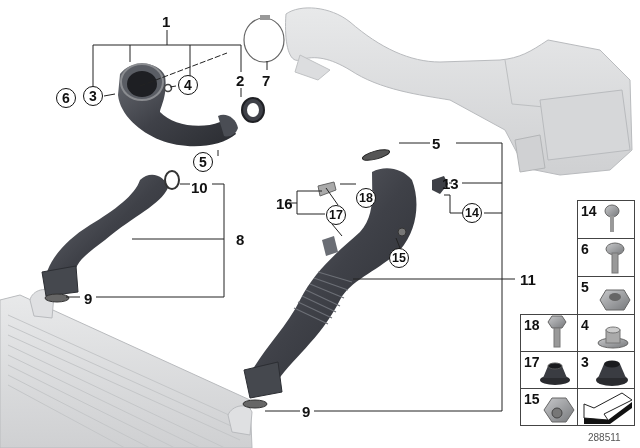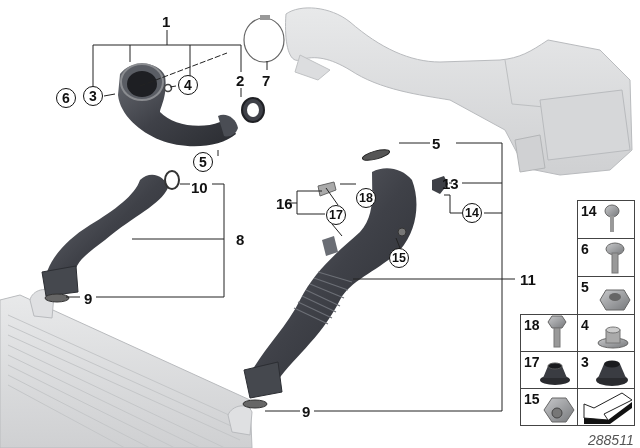--- a/index.html
+++ b/index.html
@@ -6,21 +6,21 @@
   body { width:640px; height:448px; position:relative; overflow:hidden;
          font-family:"Liberation Sans", "DejaVu Sans", sans-serif; }
   #stage { position:absolute; left:0; top:0; width:640px; height:448px; }
   .lbl { position:absolute; font-weight:bold; font-size:15px; color:#111; line-height:1; }
   .callout { position:absolute; width:20px; height:20px; border:1.5px solid #111; border-radius:50%;
              background:#fff; font-weight:bold; font-size:14px; color:#111;
              display:flex; align-items:center; justify-content:center; box-sizing:border-box; }
   .callout.two { font-size:12.5px; }
   .grid-cell { position:absolute; border:1px solid #444; box-sizing:border-box; background:#fff; }
   .cell-num { position:absolute; left:3px; top:2px; font-weight:bold; font-size:14px; color:#111; }
-  .footer-id { position:absolute; font-size:14px; color:#555;font-style:italic; }
+  .footer-id { position:absolute; font-size:10px; color:#555; }
 </style>
 </head>
 <body>
 
 <div id="stage">
 
   <svg width="640" height="448" viewBox="0 0 640 448" style="position:absolute;left:0;top:0">
     <defs>
       <linearGradient id="rub" x1="0" y1="0" x2="1" y2="1">
         <stop offset="0" stop-color="#6a6d74"></stop>

